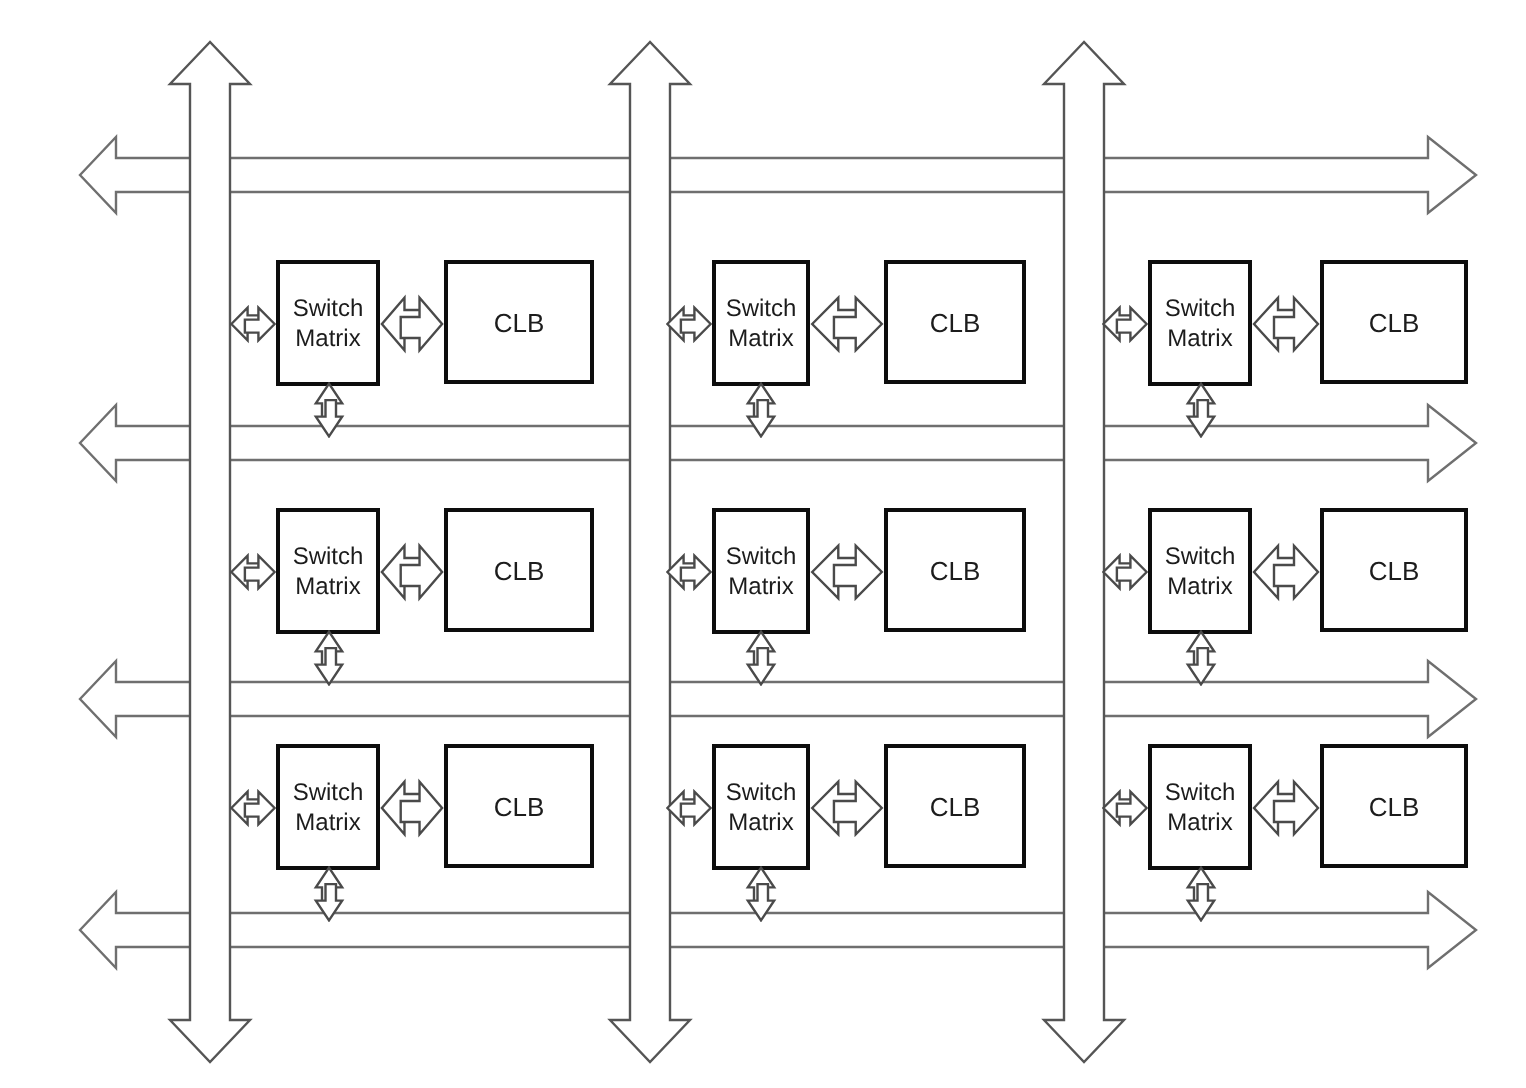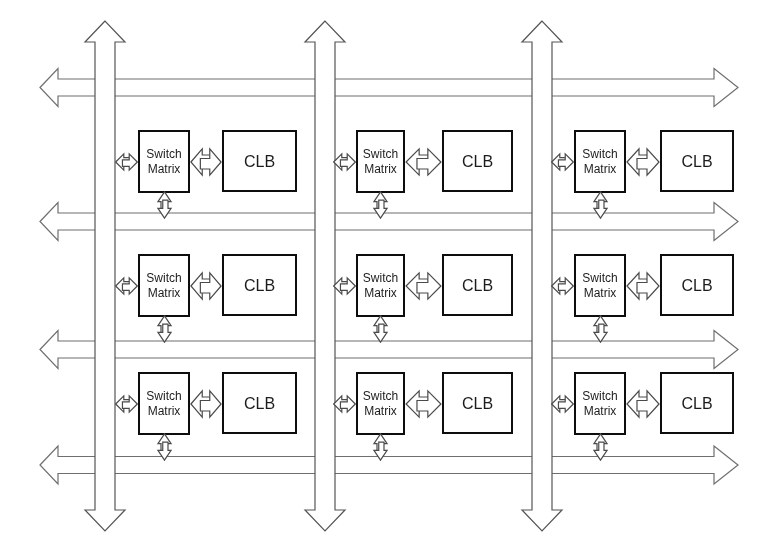--- a/index.html
+++ b/index.html
@@ -9,21 +9,21 @@
   }
   #bg{position:absolute;left:0;top:0;z-index:0;}
   .cell{position:absolute;left:0;top:0;width:0;height:0;z-index:2;}
   .box{
     position:absolute;box-sizing:border-box;background:#ffffff;
     border:2.5px solid #0d0d0d;display:flex;flex-direction:column;
     align-items:center;justify-content:center;text-align:center;
     color:#1c1c1c;z-index:3;
   }
   .sm-box{font-size:12px;line-height:14.5px;}
-  .clb-box{font-size:16px;line-height:15px;}
+  .clb-box{font-size:13px;line-height:15px;}
   .conn{position:absolute;z-index:4;}
   .conn polygon{fill:#ffffff;stroke:#4a4a4a;stroke-width:1.2;}
 </style>
 </head>
 <body>
 
 <div id="canvas">
   <svg id="bg" width="763" height="544" viewBox="0 0 763 544">
       <path d="M40,87.5 L58,68.5 L58,79
              L714,79 L714,68.5 L738,87.5

